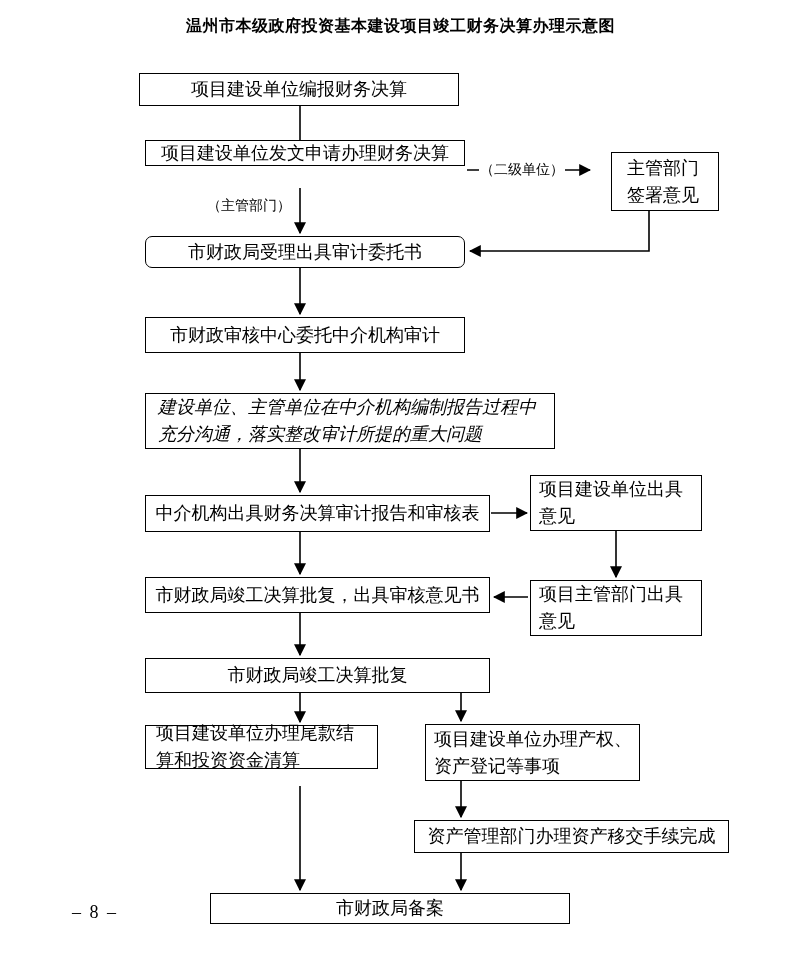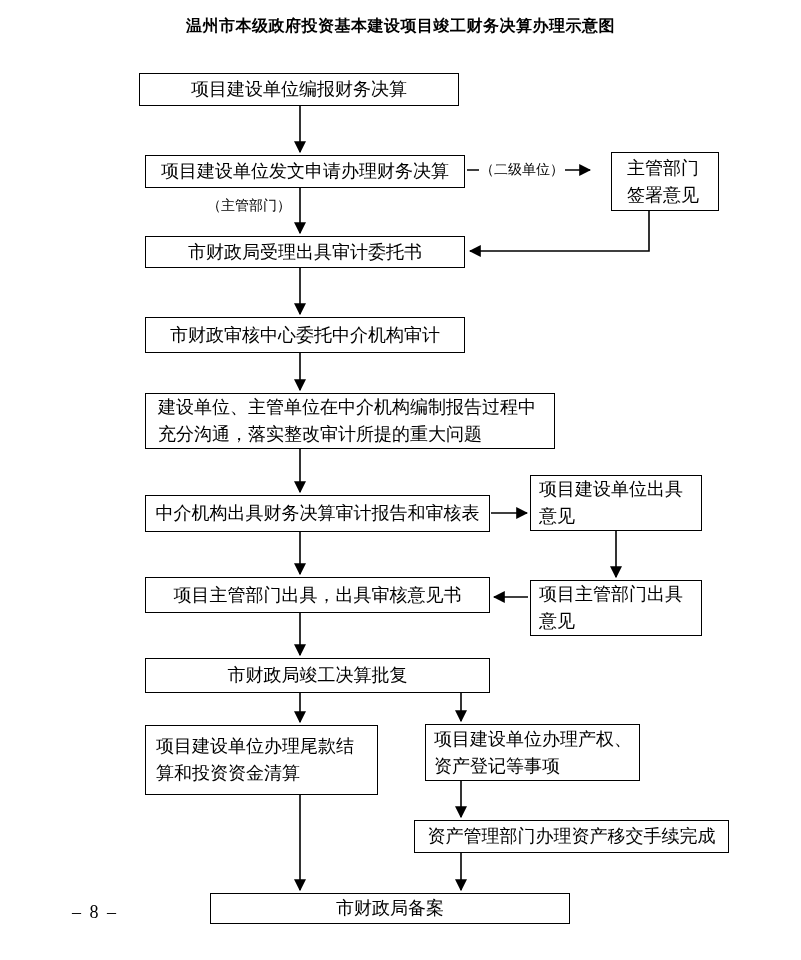--- a/index.html
+++ b/index.html
@@ -16,21 +16,21 @@
   .node {
     position:absolute; box-sizing:border-box;
     border:1.5px solid #000; background:#fff;
     display:flex; align-items:center;
     font-size:18px; line-height:1.5; white-space:pre-line;
   }
   .node.center { justify-content:center; text-align:center; }
   .node.left   { justify-content:flex-start; text-align:left; }
   .pad8  { padding-left:8px;  padding-right:6px; }
   .pad10 { padding-left:10px; padding-right:8px; }
-  .pad12 { padding-left:12px; padding-right:2px; }
+  .pad12 { padding-left:12px; padding-right:2px;font-style:italic; }
   .pad15 { padding-left:15px; padding-right:18px;margin-left:16px; }
   .annot {
     position:absolute; font-size:14px; line-height:22px;
     background:#fff; padding:0 1px; white-space:nowrap;
   }
   .pageno {
     position:absolute; left:72px; top:902px;
     font-size:18px; letter-spacing:2px;
   }
 </style>
@@ -63,49 +63,49 @@
       <line x1="300" y1="693" x2="300" y2="722" marker-end="url(#ah)"></line>
       <line x1="461" y1="693" x2="461" y2="721" marker-end="url(#ah)"></line>
       <line x1="461" y1="781" x2="461" y2="817" marker-end="url(#ah)"></line>
       <line x1="300" y1="786" x2="300" y2="890" marker-end="url(#ah)"></line>
       <line x1="461" y1="853" x2="461" y2="890" marker-end="url(#ah)"></line>
     </g>
   </svg>
 
   <div class="node center" style="left:139px; top:73px; width:320px; height:33px;">项目建设单位编报财务决算</div>
 
-  <div class="node center" style="left:145px; top:155px; width:320px; height:33px;">项目建设单位发文申请办理财务决算</div>
+  <div class="node center" style="left:145px; top:140px; width:320px; height:26px;">项目建设单位发文申请办理财务决算</div>
 
   <div class="node left pad15" style="left:595px; top:152px; width:108px; height:59px;">主管部门
 签署意见</div>
 
   <div class="annot" style="left:479px; top:159px;">（二级单位）</div>
 
   <div class="annot" style="left:206px; top:195px;">（主管部门）</div>
 
-  <div class="node center" style="left:145px; top:236px; width:320px; height:32px;">市财政局受理出具审计委托书</div>
+  <div class="node center" style="left:145px; top:236px; width:320px; height:32px;border-radius:7px;">市财政局受理出具审计委托书</div>
 
   <div class="node center" style="left:145px; top:317px; width:320px; height:36px;">市财政审核中心委托中介机构审计</div>
 
   <div class="node left pad12" style="left:145px; top:393px; width:410px; height:56px;">建设单位、主管单位在中介机构编制报告过程中
 充分沟通，落实整改审计所提的重大问题</div>
 
   <div class="node center" style="left:145px; top:495px; width:345px; height:37px;text-align:center;">中介机构出具财务决算审计报告和审核表</div>
 
   <div class="node left pad8" style="left:530px; top:475px; width:172px; height:56px;">项目建设单位出具
 意见</div>
 
-  <div class="node center" style="left:145px; top:577px; width:345px; height:36px;">项目主管部门出具，出具审核意见书</div>
+  <div class="node center" style="left:145px; top:577px; width:345px; height:36px;">市财政局竣工决算批复，出具审核意见书</div>
 
   <div class="node left pad8" style="left:530px; top:580px; width:172px; height:56px;">项目主管部门出具
 意见</div>
 
   <div class="node center" style="left:145px; top:658px; width:345px; height:35px;">市财政局竣工决算批复</div>
 
-  <div class="node left pad10" style="left:145px; top:725px; width:233px; height:70px;">项目建设单位办理尾款结
+  <div class="node left pad10" style="left:145px; top:725px; width:233px; height:44px;">项目建设单位办理尾款结
 算和投资资金清算</div>
 
   <div class="node left pad8" style="left:425px; top:724px; width:215px; height:57px;">项目建设单位办理产权、
 资产登记等事项</div>
 
   <div class="node center" style="left:385px; top:820px; width:315px; height:33px;margin-left:29px;">资产管理部门办理资产移交手续完成</div>
 
   <div class="node center" style="left:210px; top:893px; width:360px; height:31px;">市财政局备案</div>
 
   <div class="pageno">– 8 –</div>

